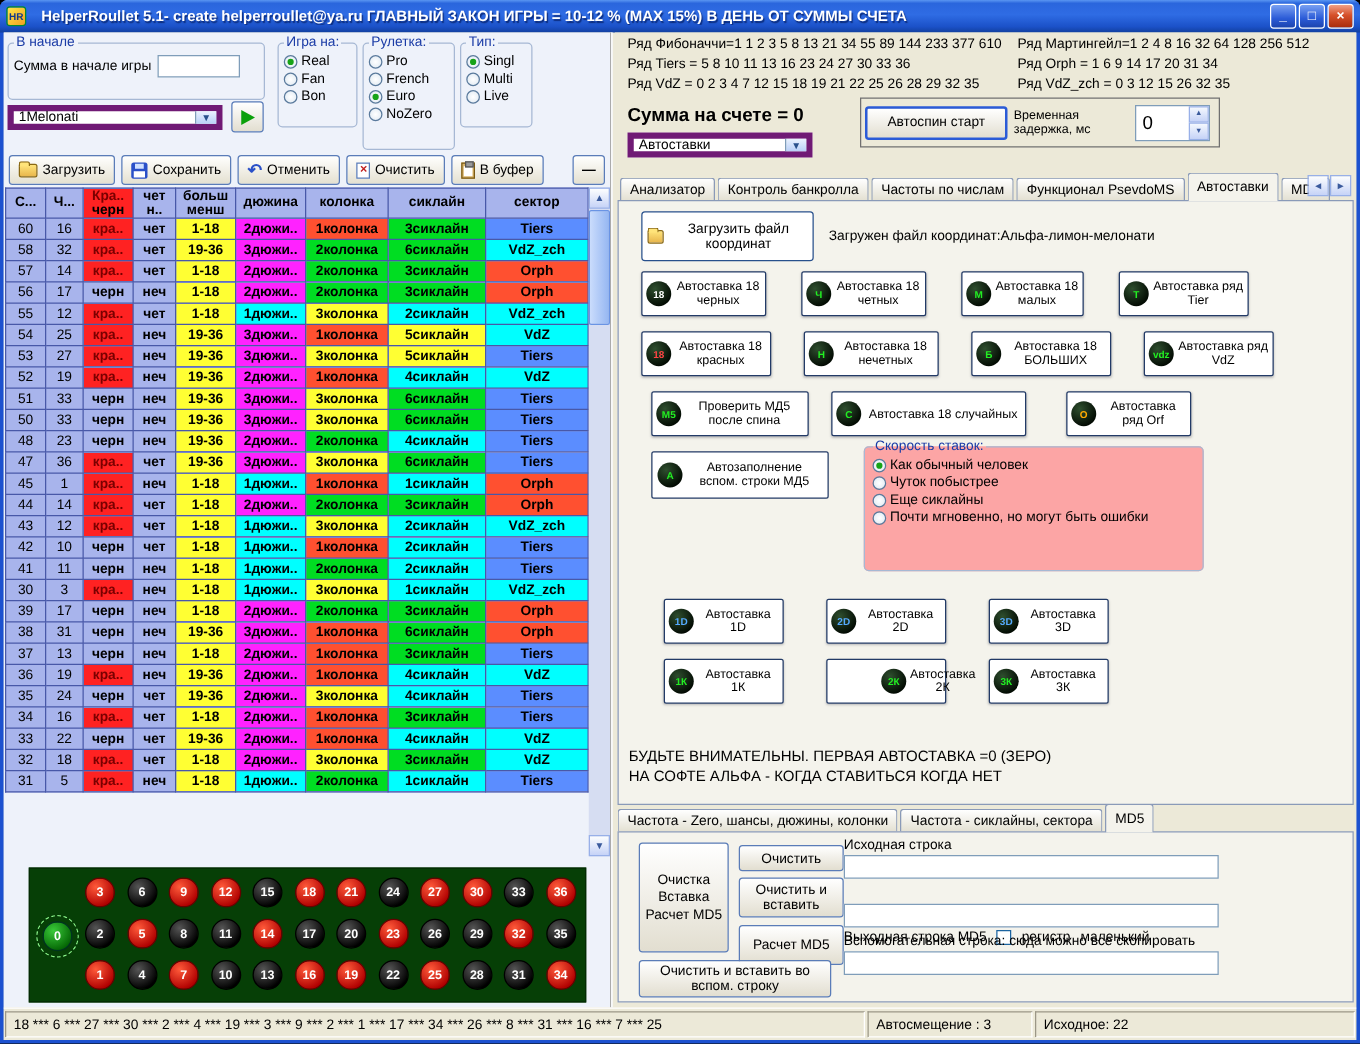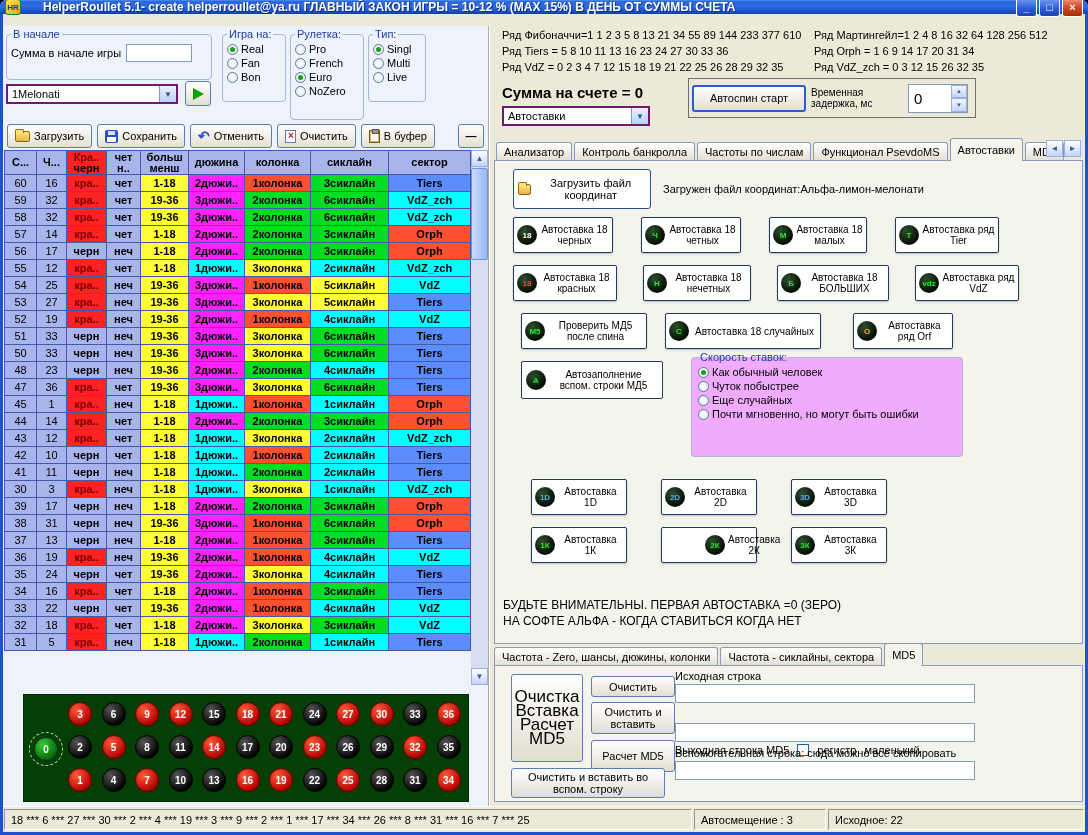--- a/index.html
+++ b/index.html
@@ -1,22 +1,22 @@
 <!DOCTYPE html>
 <html><head>
 <meta charset="utf-8">
 <style>
   * { box-sizing: border-box; margin: 0; padding: 0; font-family: "Liberation Sans", sans-serif; }
   html,body { width:1088px; height:835px; overflow:hidden; background:#000; }
   .window { position:relative; width:1088px; height:835px; background:#ece9d8;
             border:3px solid #1c51cf; border-top:none; border-radius:6px 6px 0 0; }
   
-  .titlebar { position:absolute; top:0; left:-3px; right:-3px; height:14px; border-radius:6px 6px 0 0;
+  .titlebar { position:absolute; top:0; left:-3px; right:-3px; height:26px; border-radius:6px 6px 0 0;
     background:linear-gradient(180deg,#5a96f2 0%,#2a66dd 10%,#2f6ce4 45%,#1b51c8 82%,#12409f 100%);
-    display:flex; align-items:center; padding:0 5px; gap:22px; }
+    display:flex; align-items:center; padding:0 5px; gap:12px; }
   .app-icon { width:16px; height:16px; border-radius:3px; border:1px solid #083; 
     background:linear-gradient(135deg,#ffe84a,#f0a020); color:#123a8a; font-size:8px; font-weight:bold;
     display:flex; align-items:center; justify-content:center; }
   .title-text { color:#fff; font-size:12px; font-weight:bold; text-shadow:1px 1px 1px #0a2a7a;
     white-space:nowrap; overflow:hidden; flex:1; }
   .win-btns { display:flex; gap:2px; }
   .wbtn { width:21px; height:20px; border:1px solid #fff; border-radius:3px; color:#fff; font-size:11px;
     font-weight:bold; display:flex; align-items:center; justify-content:center;
     background:linear-gradient(#78a0f2,#2b5bd7 60%,#1c44ae); cursor:default; }
   .wbtn.close { background:linear-gradient(#f0a086,#d6502a 45%,#a82c0c); }
@@ -32,21 +32,21 @@
   .txt { width:66px; height:18px; border:1px solid #7f9db9; background:#fff; font-size:11px; padding:0 2px; }
   #gb-game  { left:219px; top:2px; width:64px; height:74px; }
   #gb-wheel { left:287px; top:2px; width:74px; height:92px; }
   #gb-type  { left:365px; top:2px; width:58px; height:74px; }
   .radio-row { display:flex; align-items:center; gap:3px; font-size:11px; margin:2px 0; }
   .radio { width:11px; height:11px; min-width:11px; border-radius:50%; border:1px solid #5a7a9c;
     background:radial-gradient(#fff,#dde8f2); display:block; }
   .radio.sel { position:relative; }
   .radio.sel::after { content:""; position:absolute; width:5px; height:5px; border-radius:50%;
     background:#17a317; margin:2px; display:block; }
-  .combo { border:2px solid #701a75; background:#fff; display:flex; align-items:center;
+  .combo { border:5px solid #701a75; background:#fff; display:flex; align-items:center;
     font-size:11px; padding-left:4px; }
   .combo .cbtn { margin-left:auto; width:17px; align-self:stretch; border-left:1px solid #7f9db9;
     background:linear-gradient(#eaf2fe,#b9d0f8); color:#28508c; font-size:8px;
     display:flex; align-items:center; justify-content:center; }
   #profile-combo { position:absolute; left:3px; top:58px; width:172px; height:20px; }
   .play-btn { position:absolute; left:182px; top:55px; width:26px; height:25px; border:1px solid #5a7cb8;
     border-radius:3px; background:linear-gradient(#ffffff,#e2ded0); display:flex; align-items:center;
     justify-content:center; }
   .play-tri { width:0; height:0; border-left:11px solid #0aa00a; border-top:6px solid transparent;
     border-bottom:6px solid transparent; }
@@ -139,29 +139,29 @@
     box-shadow:0 1px 2px #bbb; display:flex; align-items:center; gap:3px; padding:2px 3px;
     font-size:10px; line-height:11px; }
   .ab-ico { width:20px; height:20px; min-width:20px; border-radius:50%;
     background:radial-gradient(circle at 35% 30%,#2e4e2e,#020a02 75%); font-size:8px; font-weight:bold;
     display:flex; align-items:center; justify-content:center; }
   .ab-lbl { flex:1; text-align:center; }
   .autofill-btn { position:absolute; top:200px; left:26px; width:142px; height:38px; border:1px solid #223a66;
     border-radius:2px; background:#fff; font-size:10px; line-height:11px; display:flex; align-items:center;
     gap:3px; padding:2px 4px; }
   #gb-speed { position:absolute; top:190px; left:196px; width:272px; height:106px; border:1px solid #a6b8d4;
-    border-radius:4px; font-size:11px; padding:1px 6px; background:#f0abfc; }
+    border-radius:4px; font-size:11px; padding:1px 6px; background:#fca5a5; }
   #gb-speed legend { color:#1b3ca6; font-size:11px; padding:0 2px; }
   .warnings { position:absolute; top:436px; left:8px; font-size:12px; line-height:16px; }
   
   .btabs { position:absolute; top:619px; left:2px; height:21px; display:flex; align-items:flex-end; gap:2px; }
   .md5-panel { position:absolute; top:639px; left:2px; right:2px; bottom:4px; background:#f4f3ec;
     border:1px solid #8a9ab8; }
   .md5-big { position:absolute; left:16px; top:8px; width:72px; height:88px; border:1px solid #5a7cb8;
-    border-radius:3px; background:linear-gradient(#ffffff,#e2ded0); font-size:17px; line-height:14px;
+    border-radius:3px; background:linear-gradient(#ffffff,#e2ded0); font-size:11px; line-height:14px;
     padding:2px; }
   .md5-sm { position:absolute; border:1px solid #5a7cb8; border-radius:3px;
     background:linear-gradient(#ffffff,#e2ded0); font-size:11px; line-height:12px; }
   #md5-clear { left:96px; top:10px; width:84px; height:21px; }
   #md5-cp    { left:96px; top:36px; width:84px; height:32px; }
   #md5-calc  { left:96px; top:74px; width:84px; height:32px; }
   .md5-lbl { position:absolute; font-size:11px; }
   .md5-in  { position:absolute; width:300px; height:19px; border:1px solid #7f9db9; background:#fff;
     font-size:11px; padding:0 3px; }
   #md5-lbl1 { left:180px; top:4px; }   #md5-in1 { left:180px; top:18px; }
@@ -341,31 +341,20 @@
               <tr>
                 <td class="plain">60</td>
                 <td class="plain">16</td>
                 <td style="background: rgb(255, 34, 34); color: rgb(122, 0, 0);">кра..</td>
                 <td>чет</td>
                 <td style="background: rgb(255, 255, 51);">1-18</td>
                 <td style="background: rgb(255, 34, 255);">2дюжи..</td>
                 <td style="background: rgb(255, 80, 48);">1колонка</td>
                 <td style="background: rgb(0, 221, 34);">3сиклайн</td>
                 <td style="background: rgb(91, 141, 255);">Tiers</td>
-              </tr>
-              <tr>
-                <td class="plain">59</td>
-                <td class="plain">32</td>
-                <td style="background: rgb(255, 34, 34); color: rgb(122, 0, 0);">кра..</td>
-                <td>чет</td>
-                <td style="background: rgb(255, 255, 51);">19-36</td>
-                <td style="background: rgb(255, 34, 255);">3дюжи..</td>
-                <td style="background: rgb(0, 221, 34);">2колонка</td>
-                <td style="background: rgb(0, 221, 34);">6сиклайн</td>
-                <td style="background: rgb(0, 255, 255);">VdZ_zch</td>
               </tr>
               <tr>
                 <td class="plain">58</td>
                 <td class="plain">32</td>
                 <td style="background: rgb(255, 34, 34); color: rgb(122, 0, 0);">кра..</td>
                 <td>чет</td>
                 <td style="background: rgb(255, 255, 51);">19-36</td>
                 <td style="background: rgb(255, 34, 255);">3дюжи..</td>
                 <td style="background: rgb(0, 221, 34);">2колонка</td>
                 <td style="background: rgb(0, 221, 34);">6сиклайн</td>
@@ -810,21 +799,21 @@
               <div class="radio-row">
                 <span class="radio sel"></span>
                 <span>Как обычный человек</span>
               </div>
               <div class="radio-row">
                 <span class="radio"></span>
                 <span>Чуток побыстрее</span>
               </div>
               <div class="radio-row">
                 <span class="radio"></span>
-                <span>Еще случайных</span>
+                <span>Еще сиклайны</span>
               </div>
               <div class="radio-row">
                 <span class="radio"></span>
                 <span>Почти мгновенно, но могут быть ошибки</span>
               </div>
             </div>
         </fieldset>
 
         <div class="ab-row" id="abD">
             <button class="ab-btn" style="width: 96px;">

